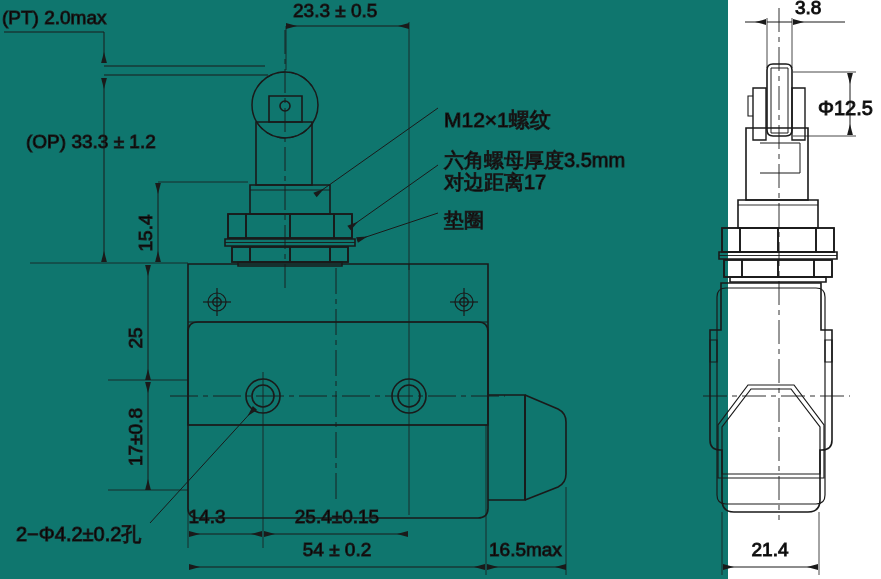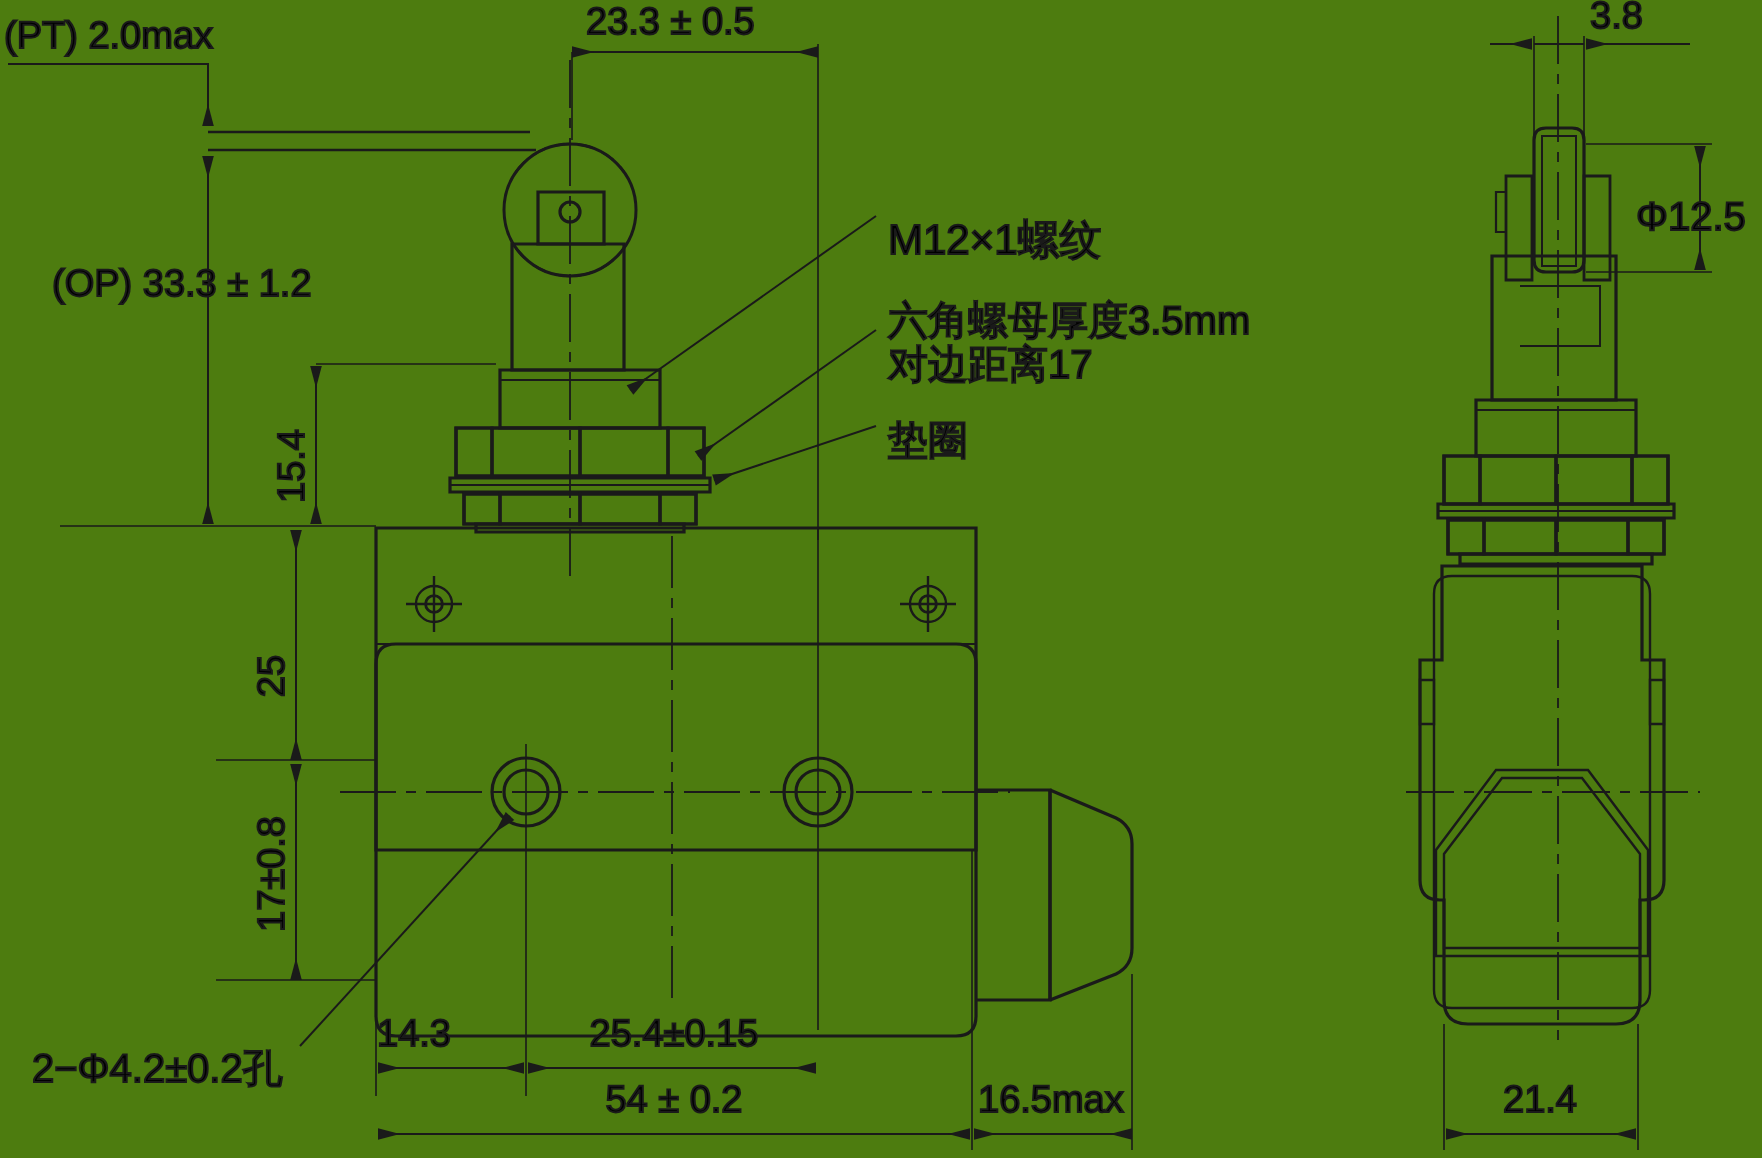--- a/index.html
+++ b/index.html
@@ -1,20 +1,20 @@
 <!DOCTYPE html>
 <html><head>
 <meta charset="utf-8">
 <style>
   html,body{margin:0;padding:0;background:#fff;}
   body{
     font-family:"Liberation Sans","DejaVu Sans",sans-serif;
     width:881px;height:579px;overflow:hidden;position:relative;
   }
-  #root{position:relative;width:881px;height:579px;background:#4d7c0f;text-decoration:underline;}
+  #root{position:relative;width:728px;height:579px;background:#0f766e;text-decoration:underline;}
   svg{display:block;}
   text{font-family:"Liberation Sans","DejaVu Sans",sans-serif;fill:#000;}
 </style>
 </head>
 <body>
 
 <div id="root">
 <svg width="881" height="579" viewBox="0 0 881 579">
 
   <defs>

